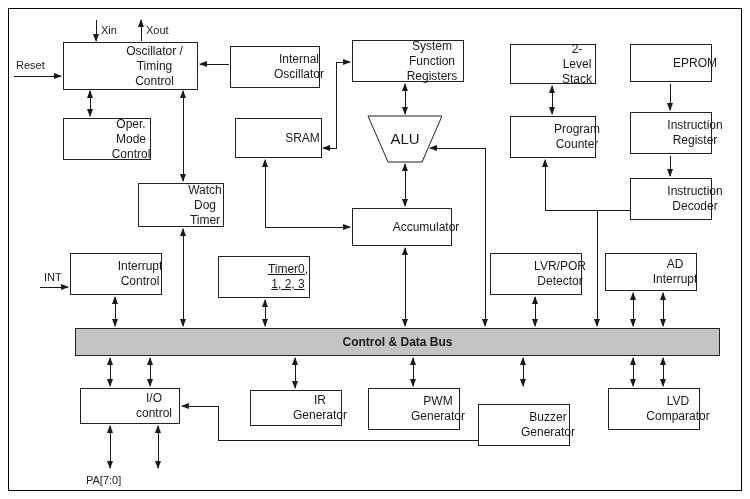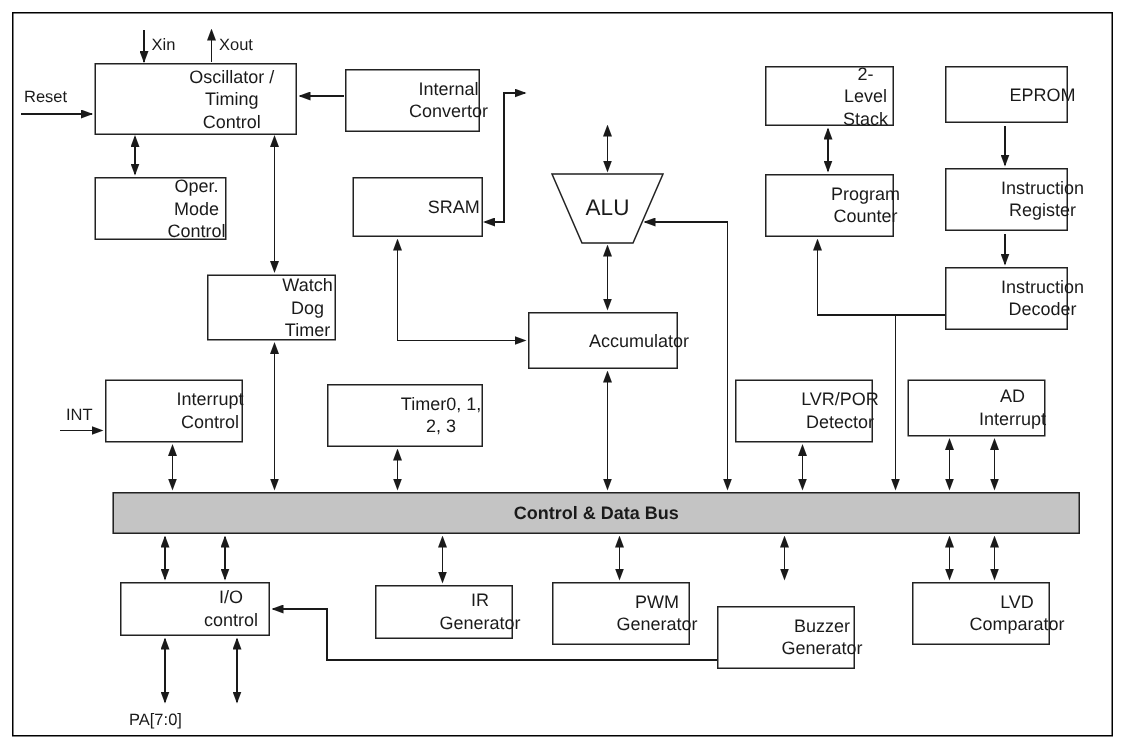--- a/index.html
+++ b/index.html
@@ -81,38 +81,40 @@
       <polyline points="523,431 523,440 218,440 218,406 182,406" marker-end="url(#ah)"></polyline>
     </g>
     <polygon points="368,116 442,116 422,162 388,162" fill="#ffffff" stroke="#222"></polygon>
   </svg>
 
   <div class="block" style="left:63px;top:42px;width:135px;height:48px;">Oscillator / Timing
 Control</div>
   <div class="block" style="left:63px;top:118px;width:88px;height:42px;">Oper. Mode
 Control</div>
   <div class="block" style="left:230px;top:46px;width:90px;height:42px;">Internal
-Convertor</div>
+Oscillator</div>
   <div class="block" style="left:235px;top:118px;width:87px;height:40px;">SRAM</div>
+  <div class="block" style="left:352px;top:40px;width:112px;height:42px;">System Function
+Registers</div>
   <div class="block" style="left:510px;top:44px;width:86px;height:40px;">2-Level
 Stack</div>
   <div class="block" style="left:630px;top:44px;width:82px;height:38px;">EPROM</div>
   <div class="block" style="left:510px;top:116px;width:86px;height:42px;">Program
 Counter</div>
   <div class="block" style="left:630px;top:112px;width:82px;height:42px;">Instruction
 Register</div>
   <div class="block" style="left:630px;top:178px;width:82px;height:42px;">Instruction
 Decoder</div>
   <div class="alu-label" style="left:368px;top:130px;width:74px;">ALU</div>
   <div class="block" style="left:352px;top:208px;width:100px;height:38px;">Accumulator</div>
   <div class="block" style="left:138px;top:183px;width:86px;height:44px;">Watch Dog
 Timer</div>
   <div class="block" style="left:70px;top:253px;width:92px;height:42px;">Interrupt
 Control</div>
-  <div class="block" style="left:218px;top:256px;width:104px;height:42px;">Timer0, 1, 2, 3</div>
+  <div class="block" style="left:218px;top:256px;width:92px;height:42px;text-decoration:underline;">Timer0, 1, 2, 3</div>
   <div class="block" style="left:490px;top:253px;width:92px;height:42px;">LVR/POR
 Detector</div>
   <div class="block" style="left:605px;top:253px;width:92px;height:38px;">AD Interrupt</div>
 
   <div class="bus" style="left:75px;top:328px;width:645px;height:28px;">Control &amp; Data Bus</div>
 
   <div class="block" style="left:80px;top:388px;width:100px;height:36px;">I/O control</div>
   <div class="block" style="left:250px;top:390px;width:92px;height:36px;">IR Generator</div>
   <div class="block" style="left:368px;top:388px;width:92px;height:42px;">PWM
 Generator</div>

